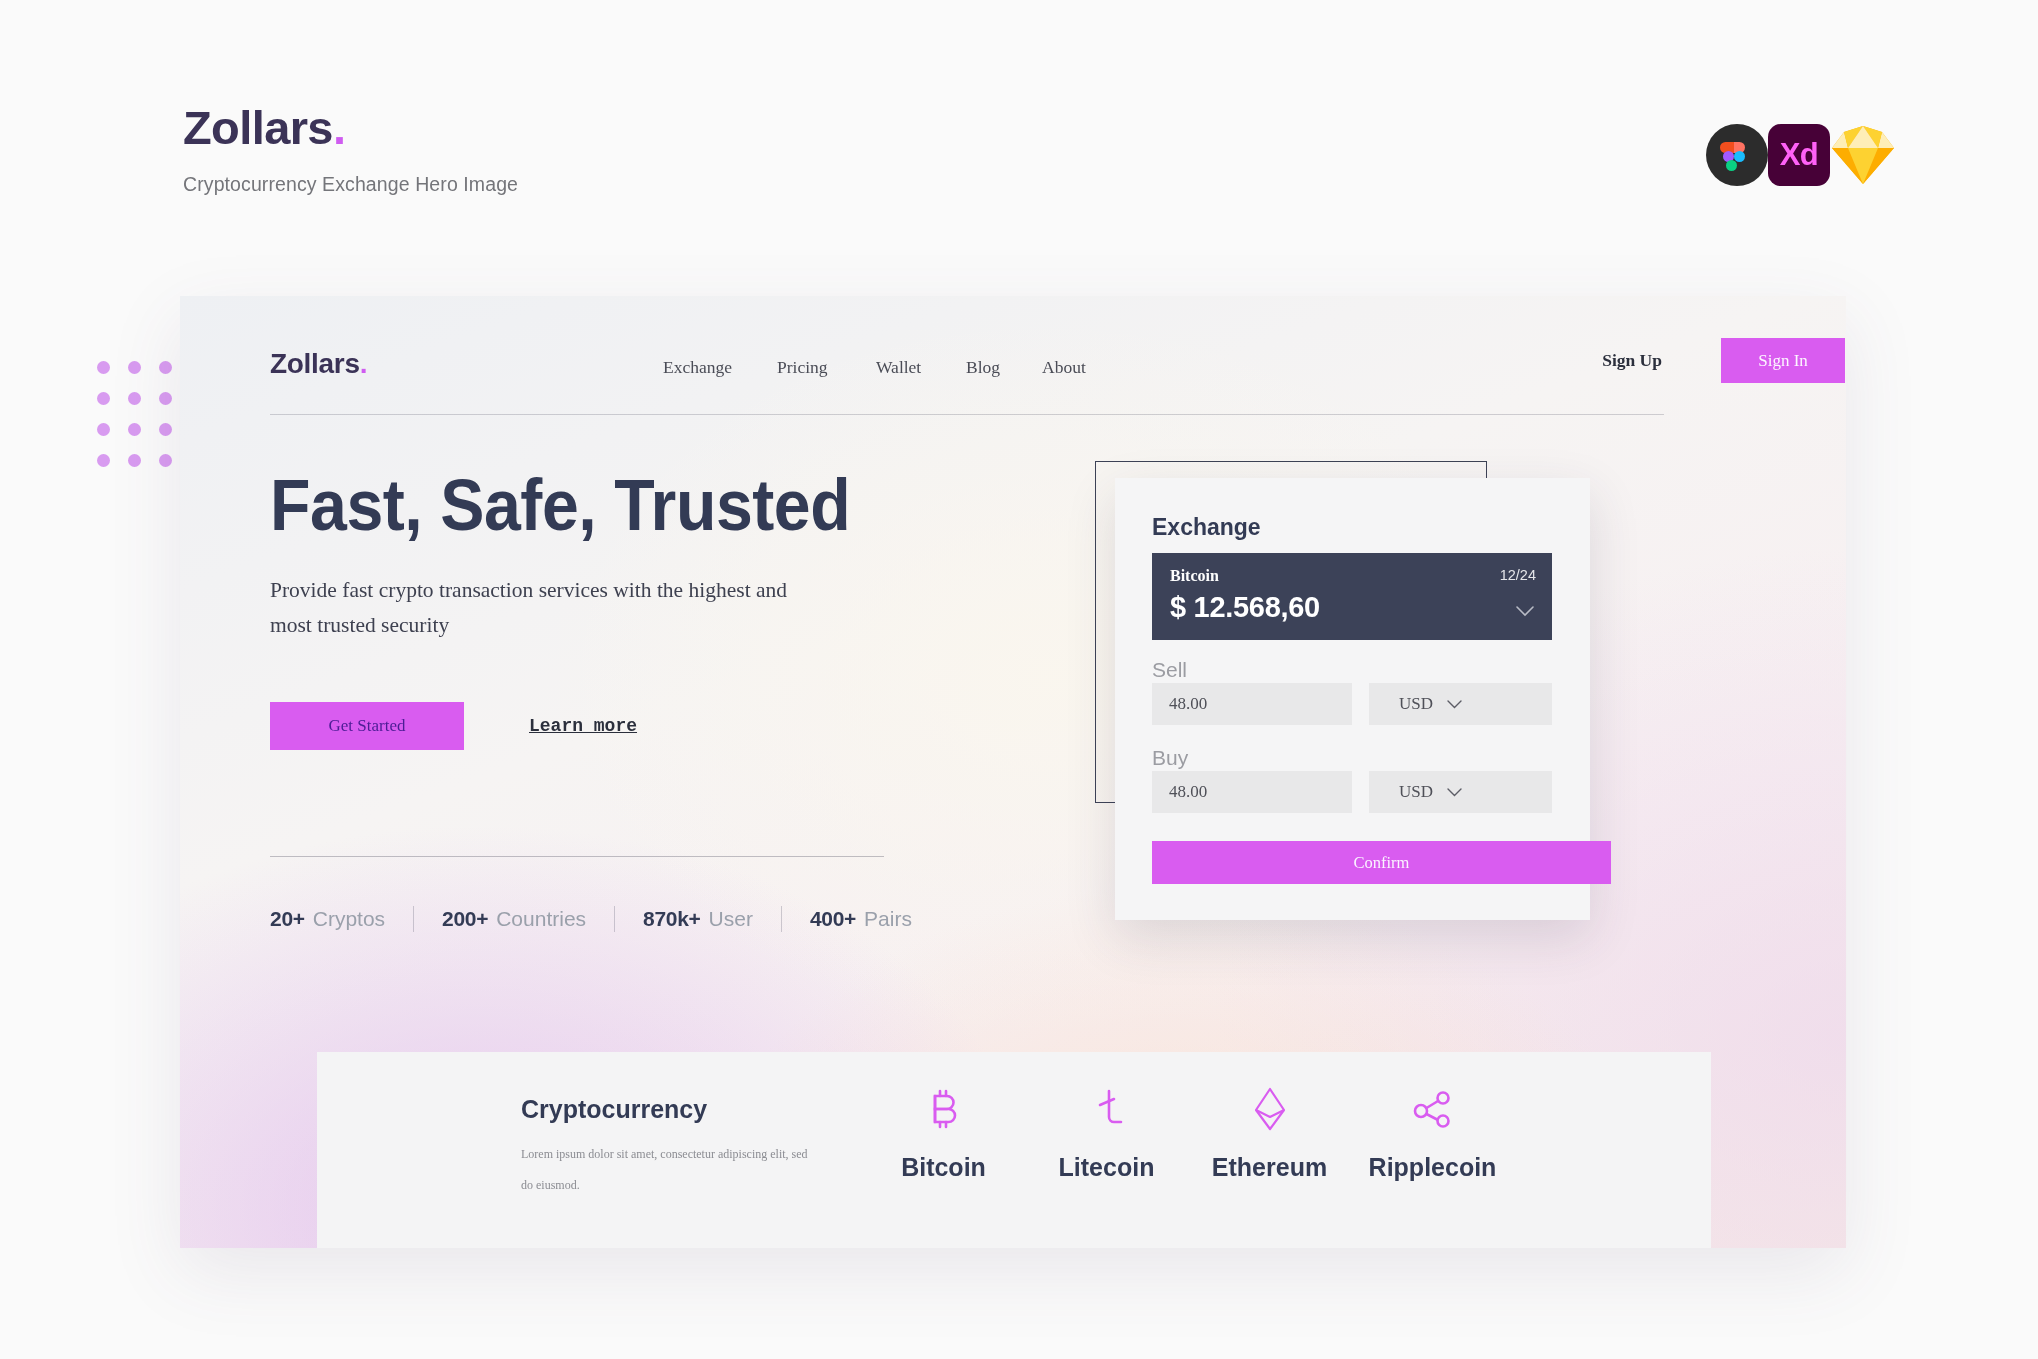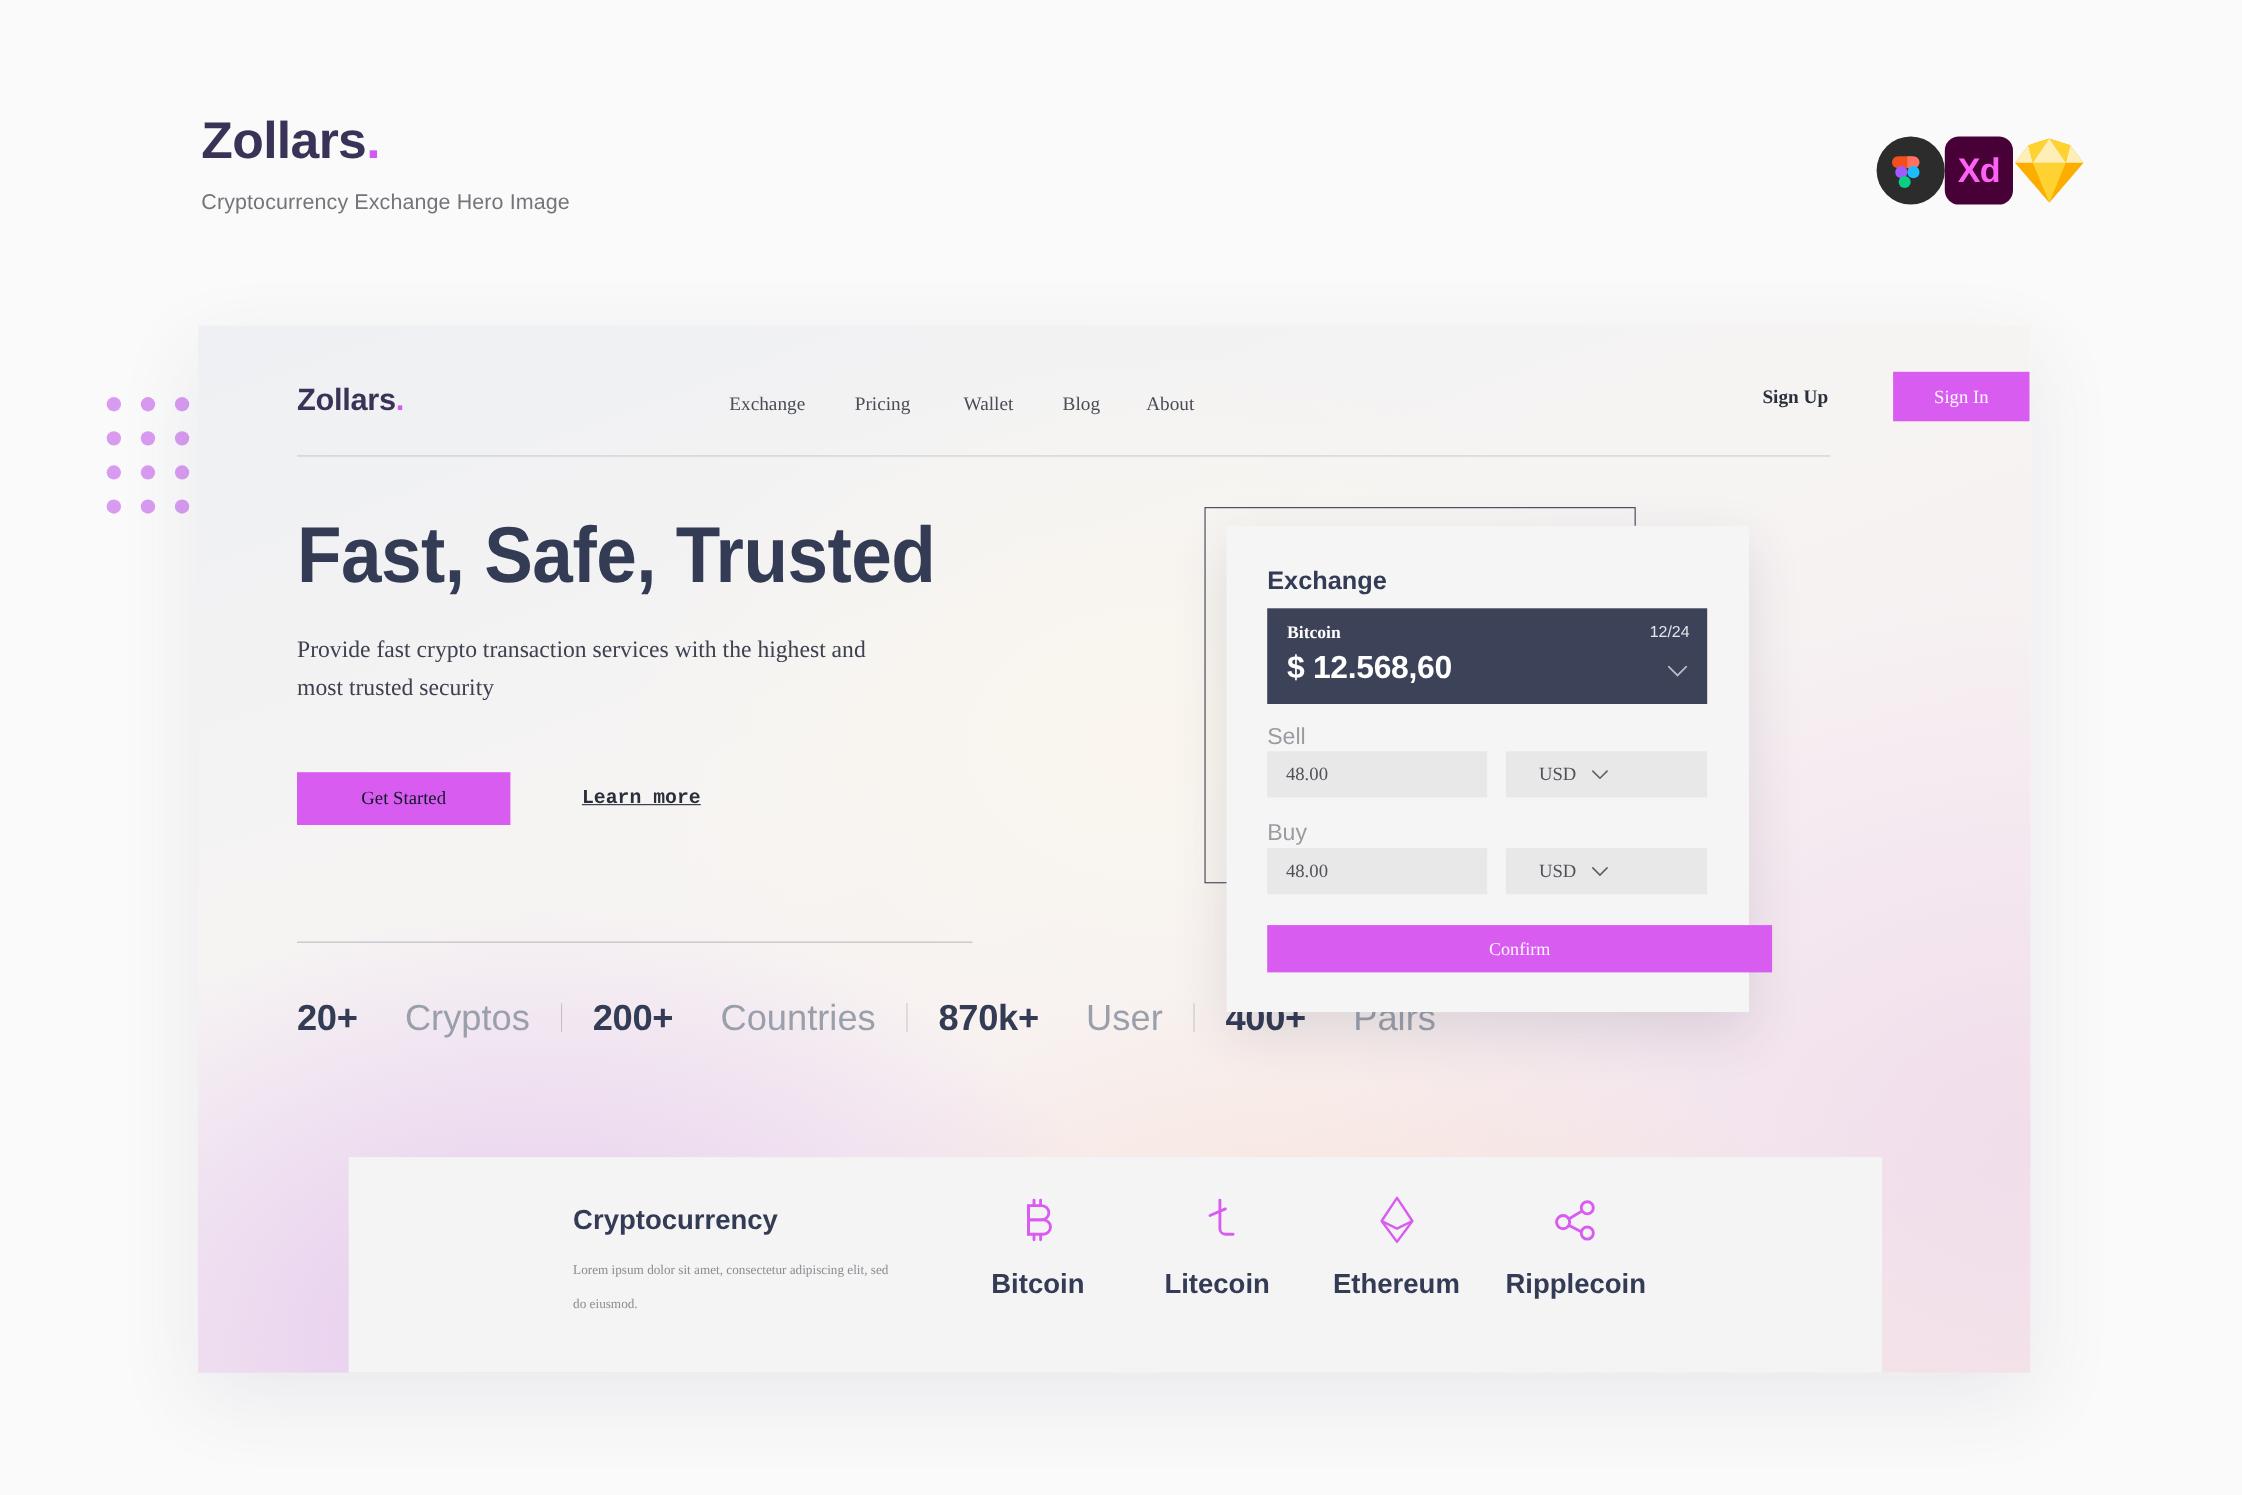--- a/index.html
+++ b/index.html
@@ -123,37 +123,37 @@
     transform: scaleX(0.92); transform-origin: left center;
   }
   .hsub {
     position: absolute; left: 90px; top: 277px; width: 560px;
     font-family: "Liberation Serif", serif;
     font-size: 21.5px; line-height: 35px; color: #3e4150;
   }
   .cta-row { position: absolute; left: 90px; top: 406px; display: flex; align-items: center; }
   .get-started {
     width: 194px; height: 48px; background: #d95cf0; border: none; cursor: pointer;
-    color: #0f172a; font-size: 17px; font-family: "Liberation Serif", serif;
+    color: #4c1d95; font-size: 17px; font-family: "Liberation Serif", serif;
   }
   .learn-more {
     margin-left: 65px; font-size: 18px; color: #2b2f3c; font-weight: bold;
     font-family: Liberation Mono, monospace; text-decoration: underline;
     background: none; border: none; cursor: pointer; padding: 0;
   }
   .stat-rule {
     position: absolute; left: 90px; top: 560px; width: 614px; height: 1px;
     background: rgba(60,60,80,0.30);
   }
   .stats {
     position: absolute; left: 90px; top: 610px;
     display: flex; align-items: center;
   }
-  .stat { display: flex; align-items: baseline; font-size: 33px;
-          font-family: "Liberation Sans Narrow", "Liberation Sans", sans-serif; gap: 35px; }
+  .stat { display: flex; align-items: baseline; font-size: 21px;
+          font-family: "Liberation Sans Narrow", "Liberation Sans", sans-serif; }
   .stat b { color: #333b55; font-weight: bold; letter-spacing: -0.3px; }
   .stat span { color: #9aa0ab; margin-left: 8px; font-weight: normal; }
   .stat-div { width: 1px; height: 26px; background: rgba(90,90,110,0.28); margin: 0 28px; }
 
   
   .ex-outline {
     position: absolute; left: 915px; top: 165px;
     width: 392px; height: 342px;
     border: 1.5px solid #3d4256;
     background: transparent;

